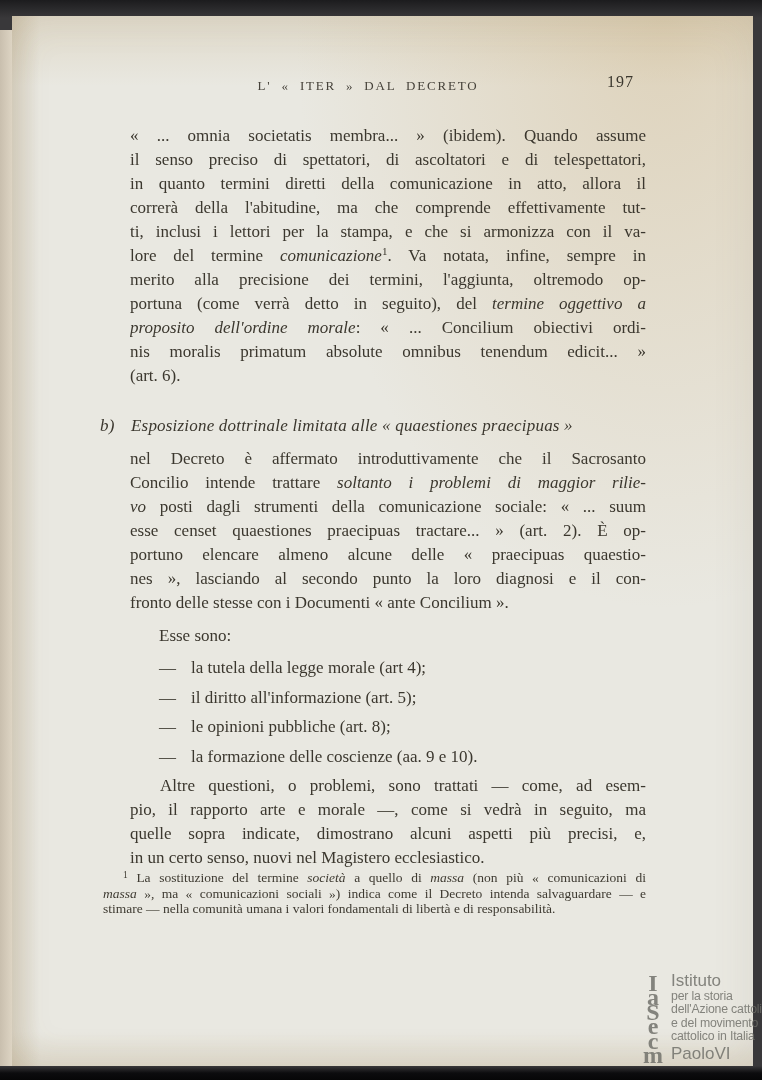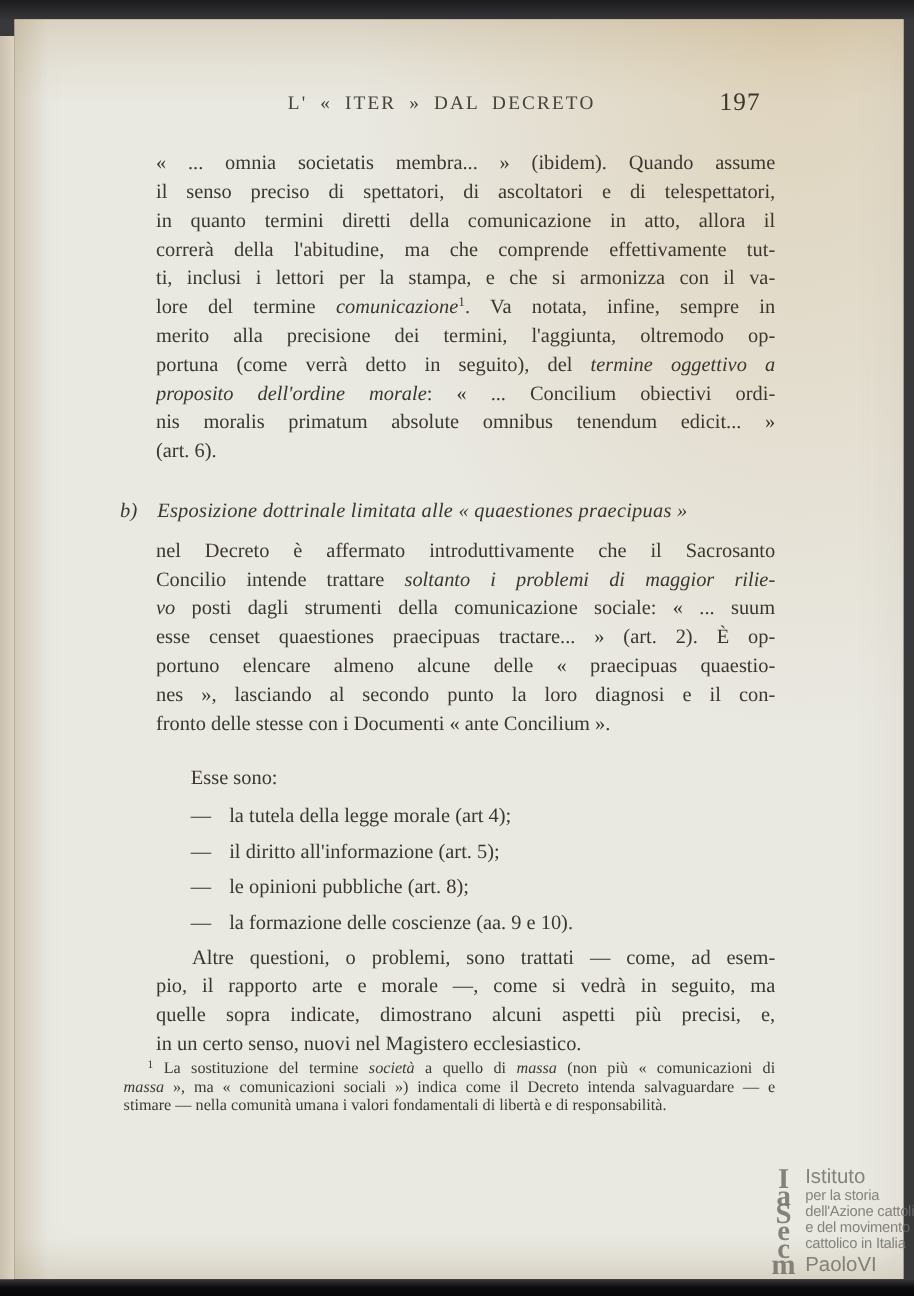--- a/index.html
+++ b/index.html
@@ -26,39 +26,39 @@
       #e9e8e1;
     box-shadow: inset 0 0 42px rgba(120,110,80,0.12);
   }
   .content {
     position:absolute; left:118px; top:0; width:516px;
     color:#3b372e; font-size:17px;
   }
   .header { position:relative; margin-top:62px; height:22px; }
   .header-title {
     position:absolute; left:0; right:40px; text-align:center;
-    font-size:16px; letter-spacing:1.8px; word-spacing:5px; color:#46423a;
+    font-size:13px; letter-spacing:1.8px; word-spacing:5px; color:#46423a;
   }
   .page-number {
-    position:absolute; right:12px; top:-5px; font-size:21px; letter-spacing:1px; color:#3b372e;
+    position:absolute; right:12px; top:-5px; font-size:16px; letter-spacing:1px; color:#3b372e;
   }
   .tline {
     line-height:24px; text-align:justify; text-align-last:justify;
     overflow:hidden; white-space:normal;
   }
   .tline.end { text-align-last:left; }
   .tline.ind { padding-left:30px; }
   .para1 { margin-top:24px; }
   .heading-b {
     margin-top:26px; margin-left:-30px; display:flex; font-style:italic;
     line-height:24px; letter-spacing:0.2px;
   }
   .hb-marker { width:31px; flex:none; }
   .para2 { margin-top:9px; }
-  .esse { margin-top:21px; margin-left:29px; line-height:24px; }
+  .esse { margin-top:9px; margin-left:29px; line-height:24px; }
   .list { margin-top:5px; margin-left:29px; }
   .list-item { display:flex; line-height:29.5px; }
   .list-dash { width:32px; flex:none; }
   .para3 { margin-top:3px; }
   sup { font-size:11px; line-height:0; vertical-align:6px; }
   .footnote {
     margin-left:-27px; width:543px; font-size:13.5px; color:#3e3a31;
   }
   .footnote .tline { line-height:15.6px; }
   .footnote .tline.ind { padding-left:20px; }

